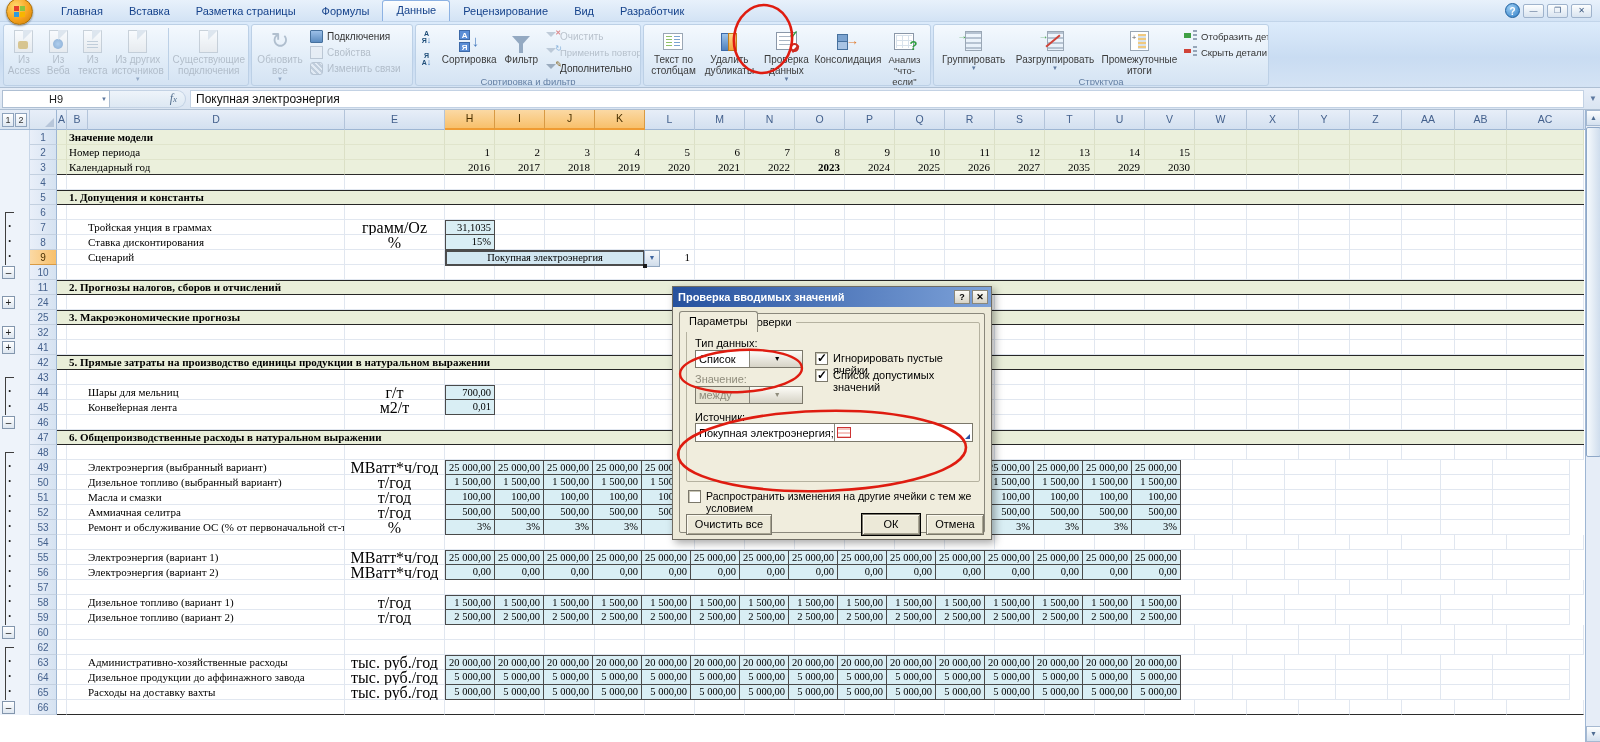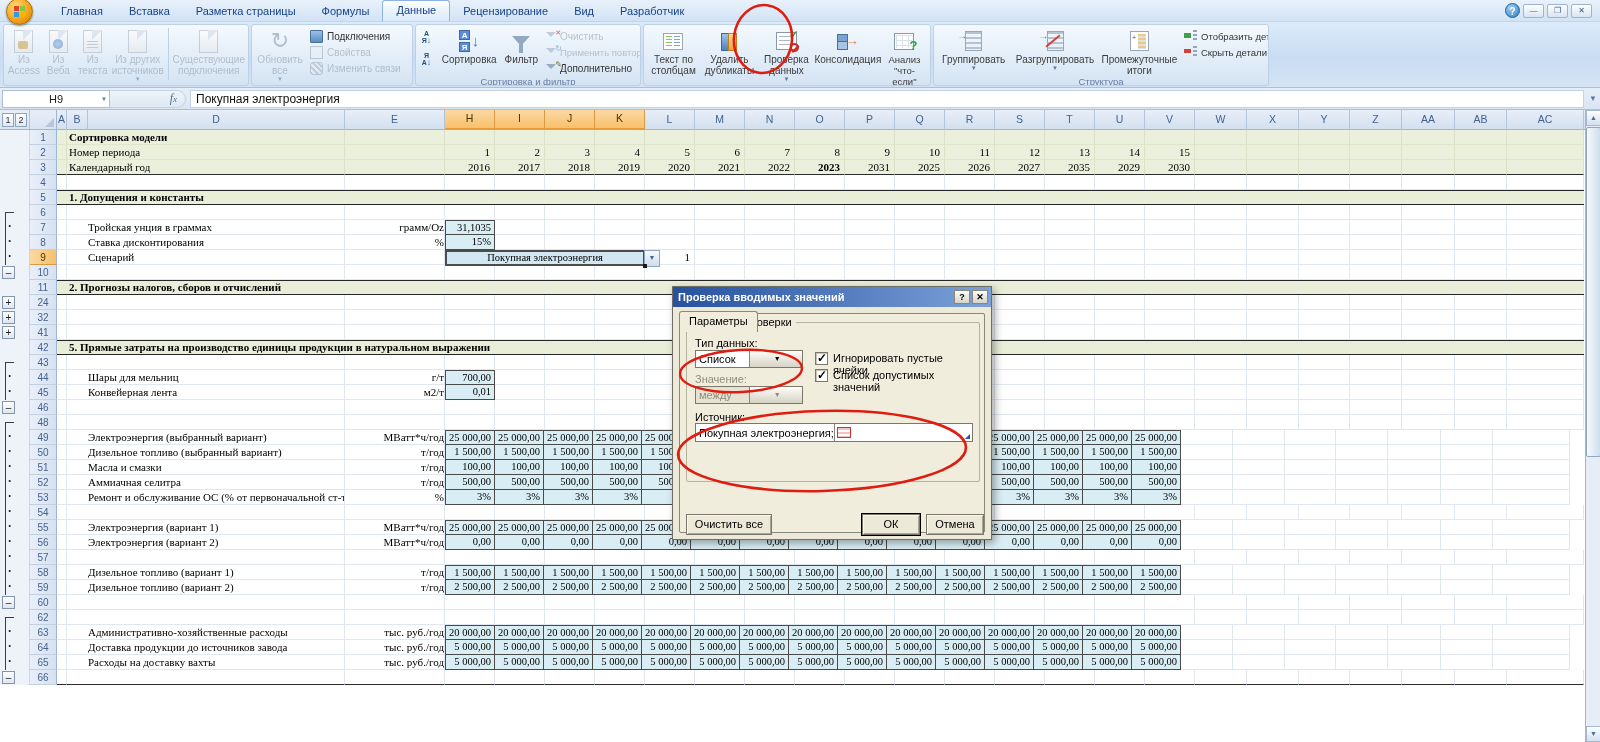--- a/index.html
+++ b/index.html
@@ -131,21 +131,21 @@
   .rhd{width:27px;flex:0 0 auto;font-size:10px;color:#44618d;text-align:center;line-height:15px;
        background:linear-gradient(90deg,#e9eff9,#d5e2f1);border-right:1px solid #9eb6d3;border-bottom:1px solid #c3d0e0;}
   .rhd.sel{background:linear-gradient(90deg,#fbd9a4,#f8c06b);color:#493000;border-bottom:1px solid #d89a44;}
   .cell{flex:0 0 auto;height:15px;}
   .w{background:#fff;border-right:1px solid #e1e7f0;border-bottom:1px solid #e1e7f0;}
   .g{background:#ebf0dc;border-right:1px solid #dbe0c6;border-bottom:1px solid #e0e5cc;}
   .tb{border-bottom:1px solid #2b2b2b !important;}
   .clabel{display:flex;align-items:center;font-family:"Liberation Serif",serif;font-size:11px;color:#000;
           white-space:nowrap;overflow:hidden;}
   .clabel.bold{font-weight:bold;}
-  .cunit{font-family:"Liberation Serif",serif;font-size:11px;color:#000;text-align:right;line-height:15px;}
+  .cunit{font-family:"Liberation Serif",serif;font-size:16px;color:#000;text-align:center;line-height:15px;}
   .gv{font-family:"Liberation Serif",serif;font-size:11px;color:#000;text-align:right;padding-right:4px;line-height:15px;}
   .sec{flex:0 0 auto;width:1527px;background:#e9eed9;border-top:1px solid #262626;border-bottom:1px solid #262626;
        font-family:"Liberation Serif",serif;font-weight:bold;font-size:11px;color:#000;line-height:13px;padding-left:12px;
        white-space:nowrap;overflow:hidden;}
   .dc{flex:0 0 auto;width:50px;height:15px;background:#d9eef4;border:1px solid #4a4a4a;margin-left:-1px;
       font-family:"Liberation Serif",serif;font-size:10.5px;color:#000;text-align:right;padding:0 3px 0 0;line-height:13px;}
   .dc.first{margin-left:0;}
   .dc.nt{border-top:none;line-height:14px;}
   .cw{flex:0 0 auto;width:200px;height:16px;position:relative;border:2px solid #4c4c4c;background:#d2e7f1;
       font-family:"Liberation Serif",serif;font-size:10.5px;text-align:center;line-height:12px;z-index:2;}
@@ -476,21 +476,21 @@
         <div class="chd" style="width: 52px;">Z</div>
         <div class="chd" style="width: 53px;">AA</div>
         <div class="chd" style="width: 52px;">AB</div>
         <div class="chd" style="width: 77px;">AC</div>
       </div>
     <div id="rows">
         <div class="row">
           <div class="gut"></div>
           <div class="rhd">1</div>
           <div class="cell g" style="width: 10px;"></div>
-          <div class="cell clabel g bold" style="width: 278px; padding-left: 2px;">Сортировка модели</div>
+          <div class="cell clabel g bold" style="width: 278px; padding-left: 2px;">Значение модели</div>
           <div class="cell cunit g" style="width: 100px;"></div>
           <div class="cell gv g" style="width: 50px;"></div>
           <div class="cell gv g" style="width: 50px;"></div>
           <div class="cell gv g" style="width: 50px;"></div>
           <div class="cell gv g" style="width: 50px;"></div>
           <div class="cell gv g" style="width: 50px;"></div>
           <div class="cell gv g" style="width: 50px;"></div>
           <div class="cell gv g" style="width: 50px;"></div>
           <div class="cell gv g" style="width: 50px;"></div>
           <div class="cell gv g" style="width: 50px;"></div>
@@ -544,21 +544,21 @@
           <div class="cell clabel g tb" style="width: 278px; padding-left: 2px;">Календарный год</div>
           <div class="cell cunit g tb" style="width: 100px;"></div>
           <div class="cell gv g tb" style="width: 50px;">2016</div>
           <div class="cell gv g tb" style="width: 50px;">2017</div>
           <div class="cell gv g tb" style="width: 50px;">2018</div>
           <div class="cell gv g tb" style="width: 50px;">2019</div>
           <div class="cell gv g tb" style="width: 50px;">2020</div>
           <div class="cell gv g tb" style="width: 50px;">2021</div>
           <div class="cell gv g tb" style="width: 50px;">2022</div>
           <div class="cell gv g tb" style="width: 50px; font-weight: bold;">2023</div>
-          <div class="cell gv g tb" style="width: 50px;">2031</div>
+          <div class="cell gv g tb" style="width: 50px;">2024</div>
           <div class="cell gv g tb" style="width: 50px;">2025</div>
           <div class="cell gv g tb" style="width: 50px;">2026</div>
           <div class="cell gv g tb" style="width: 50px;">2027</div>
           <div class="cell gv g tb" style="width: 50px;">2035</div>
           <div class="cell gv g tb" style="width: 50px;">2029</div>
           <div class="cell gv g tb" style="width: 50px;">2030</div>
           <div class="cell g tb" style="width: 52px;"></div>
           <div class="cell g tb" style="width: 52px;"></div>
           <div class="cell g tb" style="width: 51px;"></div>
           <div class="cell g tb" style="width: 52px;"></div>
@@ -782,20 +782,25 @@
           <div class="cell w" style="width: 50px;"></div>
           <div class="cell w" style="width: 52px;"></div>
           <div class="cell w" style="width: 52px;"></div>
           <div class="cell w" style="width: 51px;"></div>
           <div class="cell w" style="width: 52px;"></div>
           <div class="cell w" style="width: 53px;"></div>
           <div class="cell w" style="width: 52px;"></div>
           <div class="cell w" style="width: 77px;"></div>
         </div>
         <div class="row">
+          <div class="gut"></div>
+          <div class="rhd">25</div>
+          <div class="sec">3. Макроэкономические прогнозы</div>
+        </div>
+        <div class="row">
           <div class="gut">
             <div class="olb">+</div>
           </div>
           <div class="rhd">32</div>
           <div class="cell w" style="width: 10px;"></div>
           <div class="cell clabel w" style="width: 278px; padding-left: 21px;"></div>
           <div class="cell cunit w" style="width: 100px;"></div>
           <div class="cell w" style="width: 50px;"></div>
           <div class="cell w" style="width: 50px;"></div>
           <div class="cell w" style="width: 50px;"></div>
@@ -971,20 +976,25 @@
           <div class="cell w" style="width: 50px;"></div>
           <div class="cell w" style="width: 50px;"></div>
           <div class="cell w" style="width: 50px;"></div>
           <div class="cell w" style="width: 52px;"></div>
           <div class="cell w" style="width: 52px;"></div>
           <div class="cell w" style="width: 51px;"></div>
           <div class="cell w" style="width: 52px;"></div>
           <div class="cell w" style="width: 53px;"></div>
           <div class="cell w" style="width: 52px;"></div>
           <div class="cell w" style="width: 77px;"></div>
+        </div>
+        <div class="row">
+          <div class="gut"></div>
+          <div class="rhd">47</div>
+          <div class="sec">6. Общепроизводственные расходы в натуральном выражении</div>
         </div>
         <div class="row">
           <div class="gut">
             <div class="olc"></div>
           </div>
           <div class="rhd">48</div>
           <div class="cell w" style="width: 10px;"></div>
           <div class="cell clabel w" style="width: 278px; padding-left: 21px;"></div>
           <div class="cell cunit w" style="width: 100px;"></div>
           <div class="cell w" style="width: 50px;"></div>
@@ -1443,21 +1453,21 @@
           <div class="cell w" style="width: 53px;"></div>
           <div class="cell w" style="width: 52px;"></div>
           <div class="cell w" style="width: 77px;"></div>
         </div>
         <div class="row">
           <div class="gut">
             <div class="old"></div>
           </div>
           <div class="rhd">64</div>
           <div class="cell w" style="width: 10px;"></div>
-          <div class="cell clabel w" style="width: 278px; padding-left: 21px;">Доставка продукции до источников завода</div>
+          <div class="cell clabel w" style="width: 278px; padding-left: 21px;">Дизельное продукции до аффинажного завода</div>
           <div class="cell cunit w" style="width: 100px;">тыс. руб./год</div>
           <div class="dc first nt">5 000,00</div>
           <div class="dc nt">5 000,00</div>
           <div class="dc nt">5 000,00</div>
           <div class="dc nt">5 000,00</div>
           <div class="dc nt">5 000,00</div>
           <div class="dc nt">5 000,00</div>
           <div class="dc nt">5 000,00</div>
           <div class="dc nt">5 000,00</div>
           <div class="dc nt">5 000,00</div>
@@ -1578,20 +1588,24 @@
         <div class="dcombo disab" style="left:8px;top:63px">
           <span>между</span>
             <span class="cbtn">▼</span>
         </div>
         <div class="dlbl" style="left:8px;top:88px">Источник:</div>
         <div id="srcfield" style="left:8px;top:100px;width:278px">
           <span>Покупная электроэнергия;Собственная электростанц</span>
           <span id="rangebtn"></span>
         </div>
       </div>
+      <div class="chkrow" style="left:8px;top:176px;width:300px;font-size:10.5px">
+        <span class="chkbox"></span>
+        <span>Распространить изменения на другие ячейки с тем же условием</span>
+      </div>
       <div class="dbtn" style="left:6px;top:200px;width:86px">Очистить все</div>
       <div class="dbtn def" style="left:182px;top:200px;width:58px">ОК</div>
       <div class="dbtn" style="left:246px;top:200px;width:58px">Отмена</div>
     </div>
   </div>
 
   <svg id="anno" width="1600" height="742">
     <ellipse cx="763" cy="39" rx="29" ry="34" transform="rotate(7 763 39)" fill="none" stroke-width="2.6" stroke-linecap="round" stroke="#df1c10"></ellipse>
     <ellipse cx="741" cy="371" rx="61" ry="21" transform="rotate(-3 741 371)" fill="none" stroke-width="2.4" stroke="#df1c10"></ellipse>
     <ellipse cx="822" cy="451" rx="144" ry="40" transform="rotate(-1.5 822 451)" fill="none" stroke-width="2.6" stroke="#df1c10"></ellipse>

